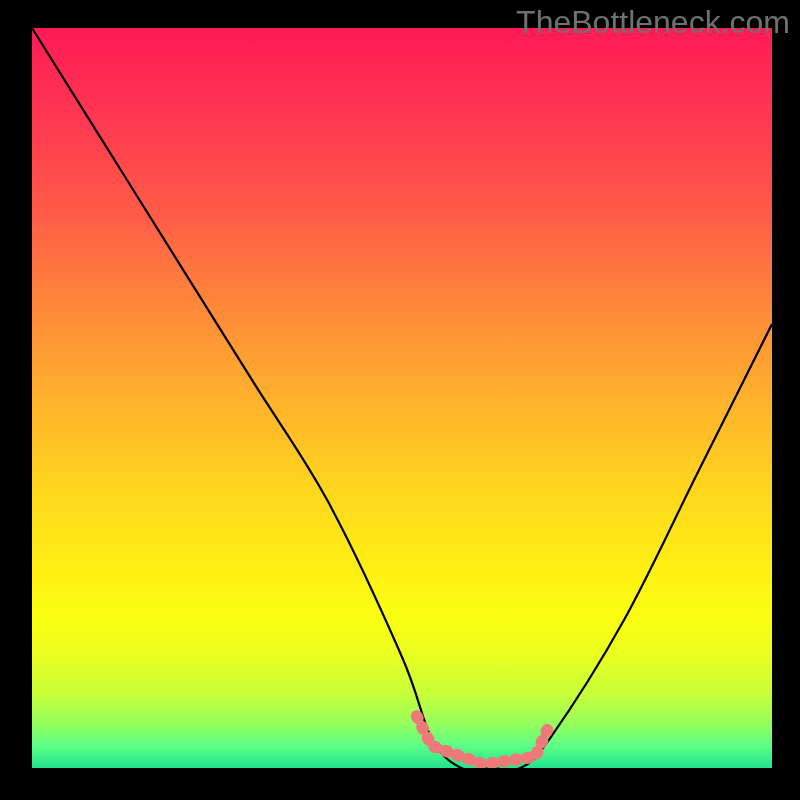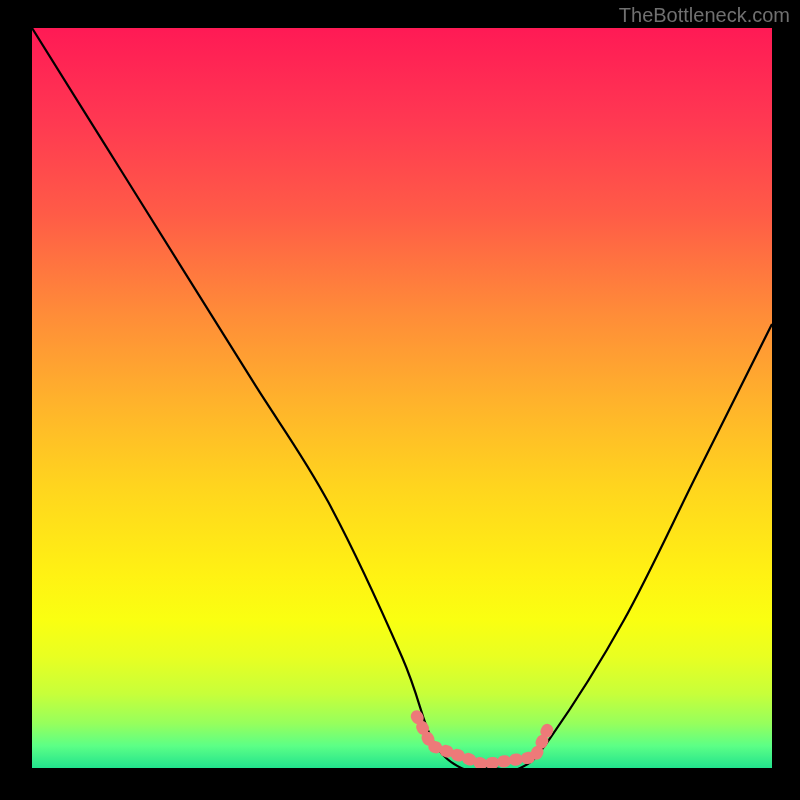--- a/index.html
+++ b/index.html
@@ -10,21 +10,21 @@
     background: #000;
     position: relative;
     overflow: hidden;
   }
   .watermark {
     position: absolute;
     top: 4px;
     right: 10px;
     color: #707070;
     font-family: Arial, Helvetica, sans-serif;
-    font-size: 20px;
+    font-size: 32px;
     z-index: 10;
     font-weight: normal;
   }
   .plot {
     position: absolute;
     left: 32px;
     top: 28px;
     width: 740px;
     height: 740px;
   }

